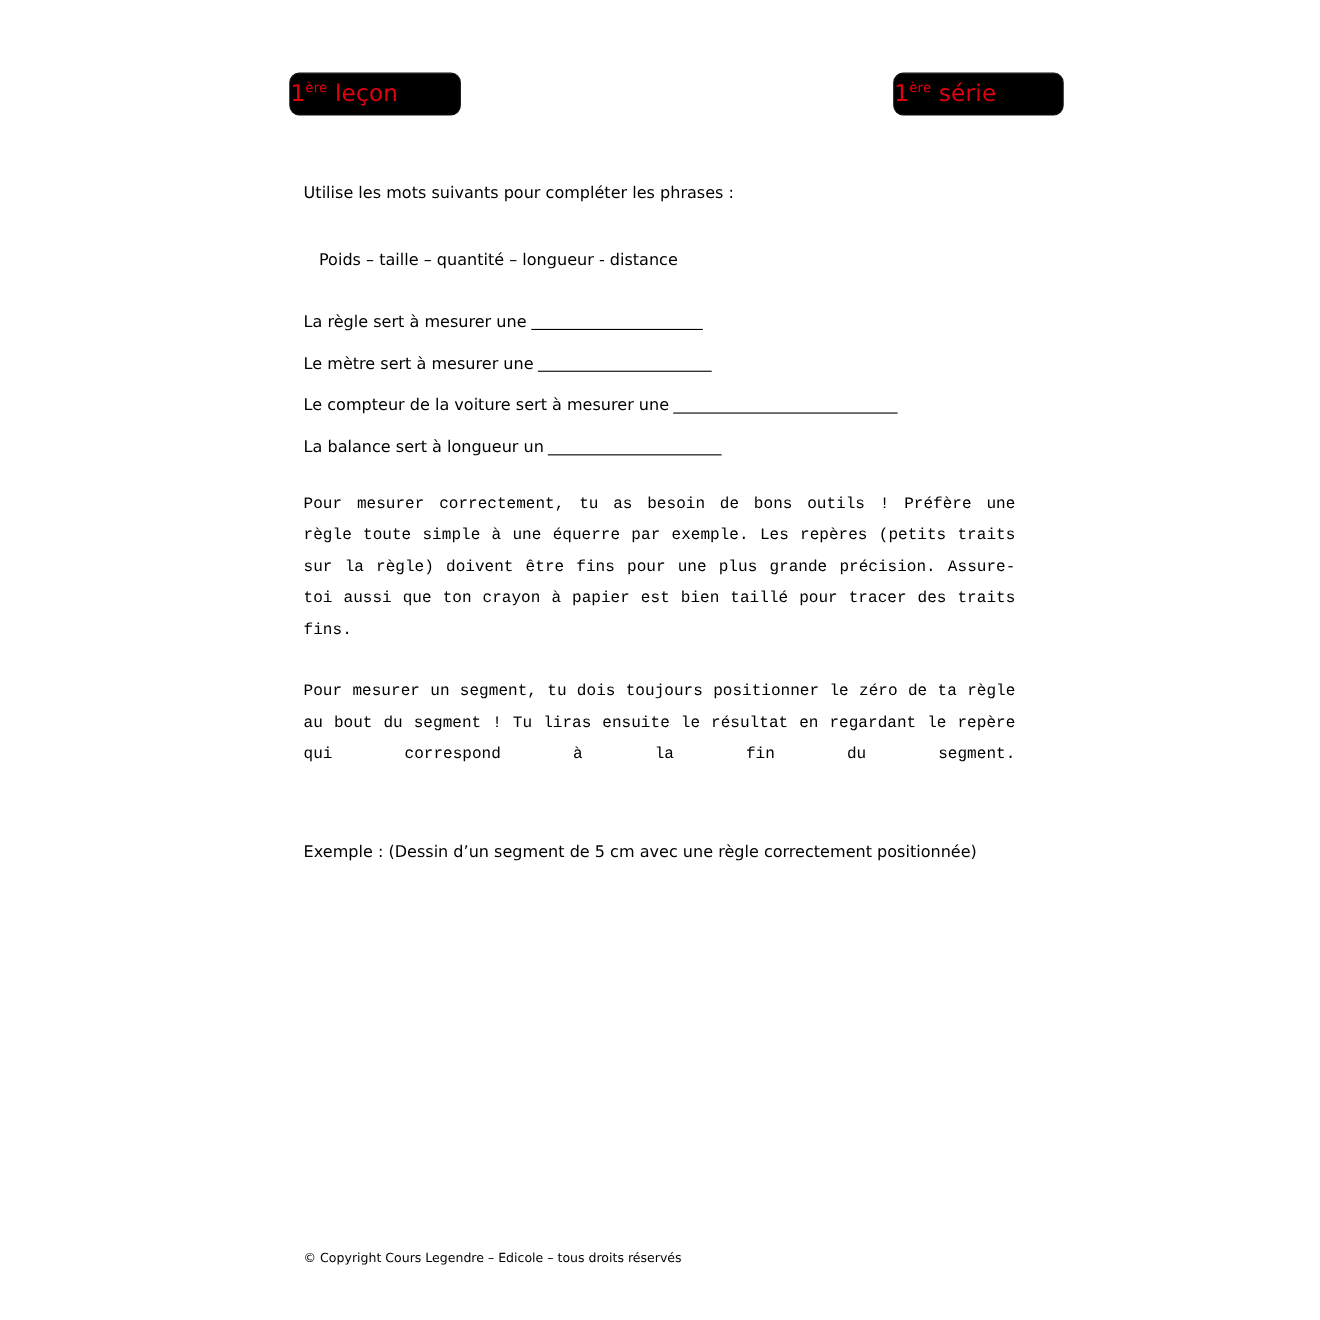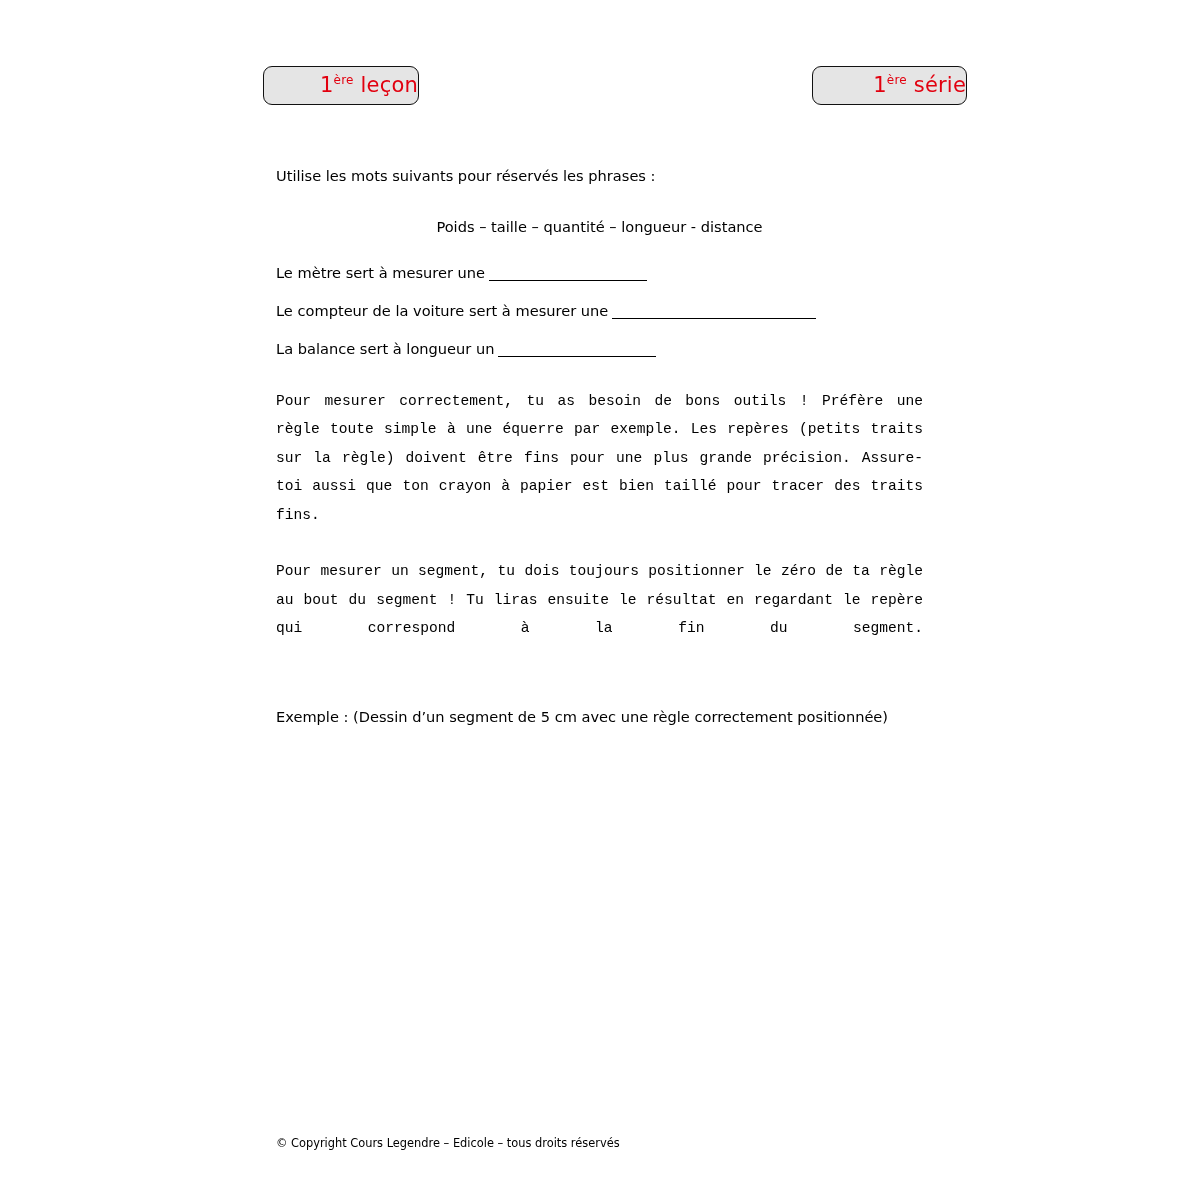--- a/index.html
+++ b/index.html
@@ -21,24 +21,24 @@
     position: absolute;
     inset: 0;
   }
 
   
   .badge {
     position: absolute;
     box-sizing: border-box;
     border: 1.6px solid #111111;
     border-radius: 9px;
-    background: #e5e5e5;
+    background: #000000;
     display: flex;
     align-items: center;
-    justify-content: flex-end;
+    justify-content: flex-start;
     color: #e2000f;
     font-size: 21px;
     line-height: 1;
     letter-spacing: .2px;
     white-space: nowrap;
   }
   .badge .sup {
     font-size: 12px;
     vertical-align: super;
     line-height: 1;
@@ -68,22 +68,22 @@
     width: 647px;
     font-size: 14.6px;
   }
 
   .intro {
     margin: 0;
     line-height: 20px;
   }
 
   .wordlist {
-    margin: 4px;
-    text-align: center;
+    margin: 14px;
+    text-align: left;
     line-height: 20px;
     padding-top: 27px;
   }
 
   .blanks {
     margin: 0;
     padding: 0;
     list-style: none;
     padding-top: 22px;
   }
@@ -141,25 +141,26 @@
   <div class="badge" id="badge-lecon">
     <span class="badge-inner"><span>1</span><span class="sup">ère</span>&nbsp;<span>leçon</span></span>
   </div>
 
   <div class="badge" id="badge-serie">
     <span class="badge-inner"><span>1</span><span class="sup">ère</span>&nbsp;<span>série</span></span>
   </div>
 
   <div class="content">
 
-    <p class="intro">Utilise les mots suivants pour réservés les phrases :</p>
+    <p class="intro">Utilise les mots suivants pour compléter les phrases :</p>
 
     <p class="wordlist">Poids – taille – quantité – longueur - distance</p>
 
     <ul class="blanks" id="blank-list">
+        <li><span>La règle sert à mesurer une</span><span class="blank-rule" style="width: 156px;"></span></li>
         <li><span>Le mètre sert à mesurer une</span><span class="blank-rule" style="width: 158px;"></span></li>
         <li><span>Le compteur de la voiture sert à mesurer une</span><span class="blank-rule" style="width: 204px;"></span></li>
         <li><span>La balance sert à longueur un</span><span class="blank-rule" style="width: 158px;"></span></li>
       </ul>
 
     <div class="para-group-1">
       <p class="para">Pour mesurer correctement, tu as besoin de bons outils ! Préfère une règle toute simple à une équerre par exemple. Les repères (petits traits sur la règle) doivent être fins pour une plus grande précision. Assure-toi aussi que ton crayon à papier est bien taillé pour tracer des traits fins.</p>
       <p class="para">Pour mesurer un segment, tu dois toujours positionner le zéro de ta règle au bout du segment ! Tu liras ensuite le résultat en regardant le repère qui correspond à la fin du segment.</p>
     </div>
 

